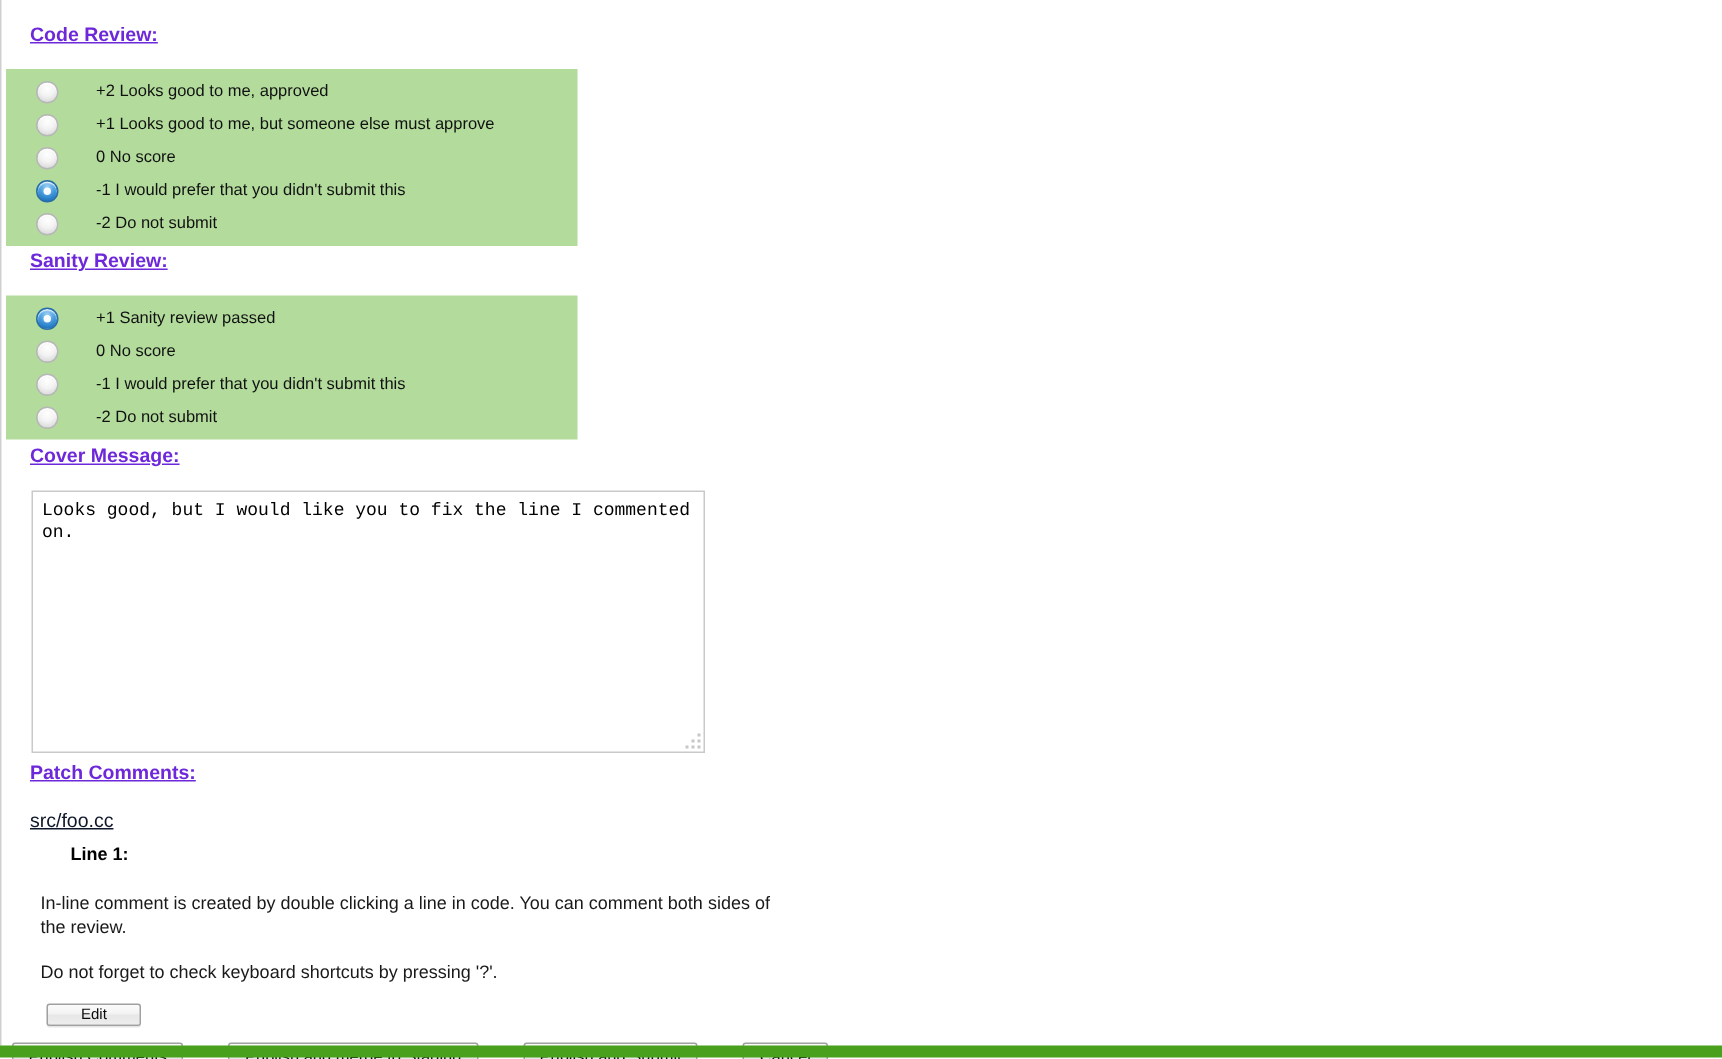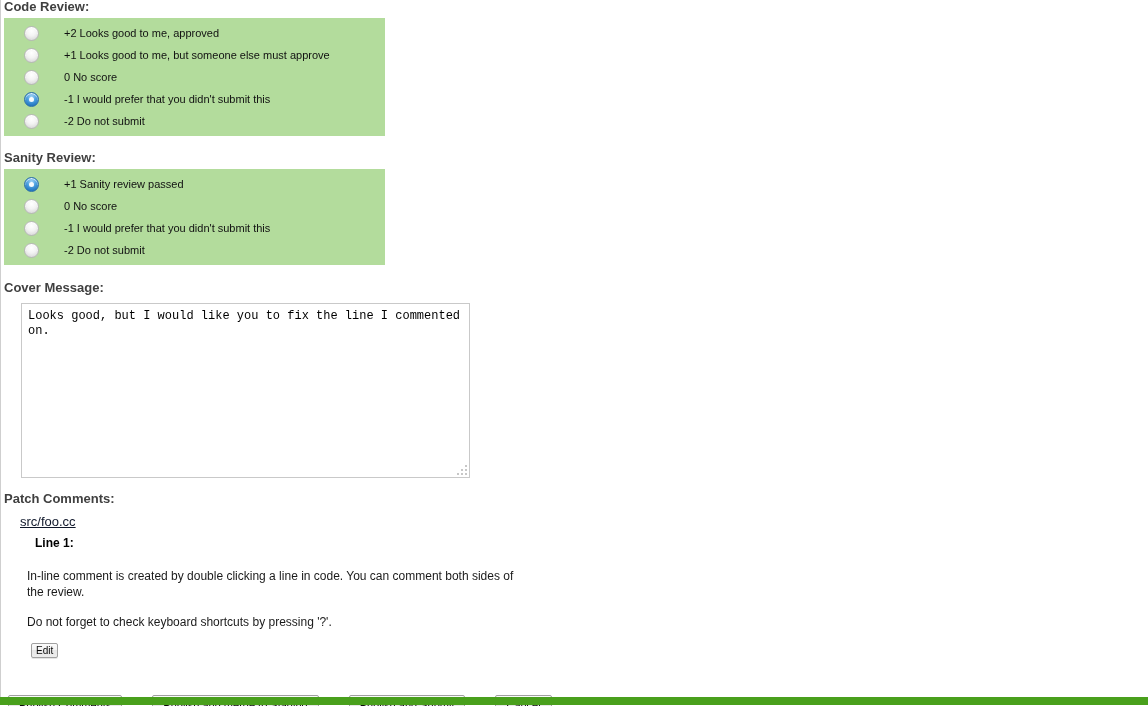--- a/index.html
+++ b/index.html
@@ -31,24 +31,25 @@
   .content {
     position: absolute;
     left: 0;
     top: 0;
     width: 1148px;
   }
 
   h3.section-title {
     font-size: 13px;
     font-weight: bold;
-    margin: 0;
+    margin: 16px;
     padding: 0;
     line-height: 14px;
-    color: #404040;
+    color: #6d28d9;
+    text-decoration: underline;
   }
 
   
   .score-box {
     background: #b3dc9c;
     width: 381px;
     box-sizing: border-box;
     padding: 4px 0 4px 0;
   }
   .score-row {
@@ -160,21 +161,21 @@
     border: 1px solid #a0a0a0;
     border-radius: 2px;
     box-shadow: 0 1px 0 rgba(0,0,0,0.10);
     padding: 3px 10px;
     line-height: 13px;
     cursor: default;
     white-space: nowrap;
   }
   .btn.small {
     font-size: 10px;
-    padding: 1px 4px;
+    padding: 1px 22px;
     line-height: 11px;
   }
 
   .action-bar {
     display: flex;
     align-items: center;
     gap: 30px;
     padding-left: 8px;
   }
   .action-bar .btn { min-height: 20px; }
@@ -270,21 +271,21 @@
     </div>
   </div>
 
   <div style="position:absolute;left:4px;top:492px;">
     <h3 class="section-title">Patch Comments:</h3>
 
     <div style="margin-top:6px;margin-left:16px;">
       <a class="file-link" href="#">src/foo.cc</a>
     </div>
 
-    <div style="margin-top:6px;margin-left:9px;padding-left:22px;">
+    <div style="margin-top:6px;margin-left:21px;padding-left:22px;">
       <div class="line-title">Line 1:</div>
     </div>
 
     <div style="margin-top:18px;margin-left:23px;">
       <div class="comment-para">In-line comment is created by double clicking a line in code. You can comment both sides of the review.</div>
     </div>
 
     <div style="margin-top:14px;margin-left:23px;">
       <div class="comment-para">Do not forget to check keyboard shortcuts by pressing '?'.</div>
     </div>

